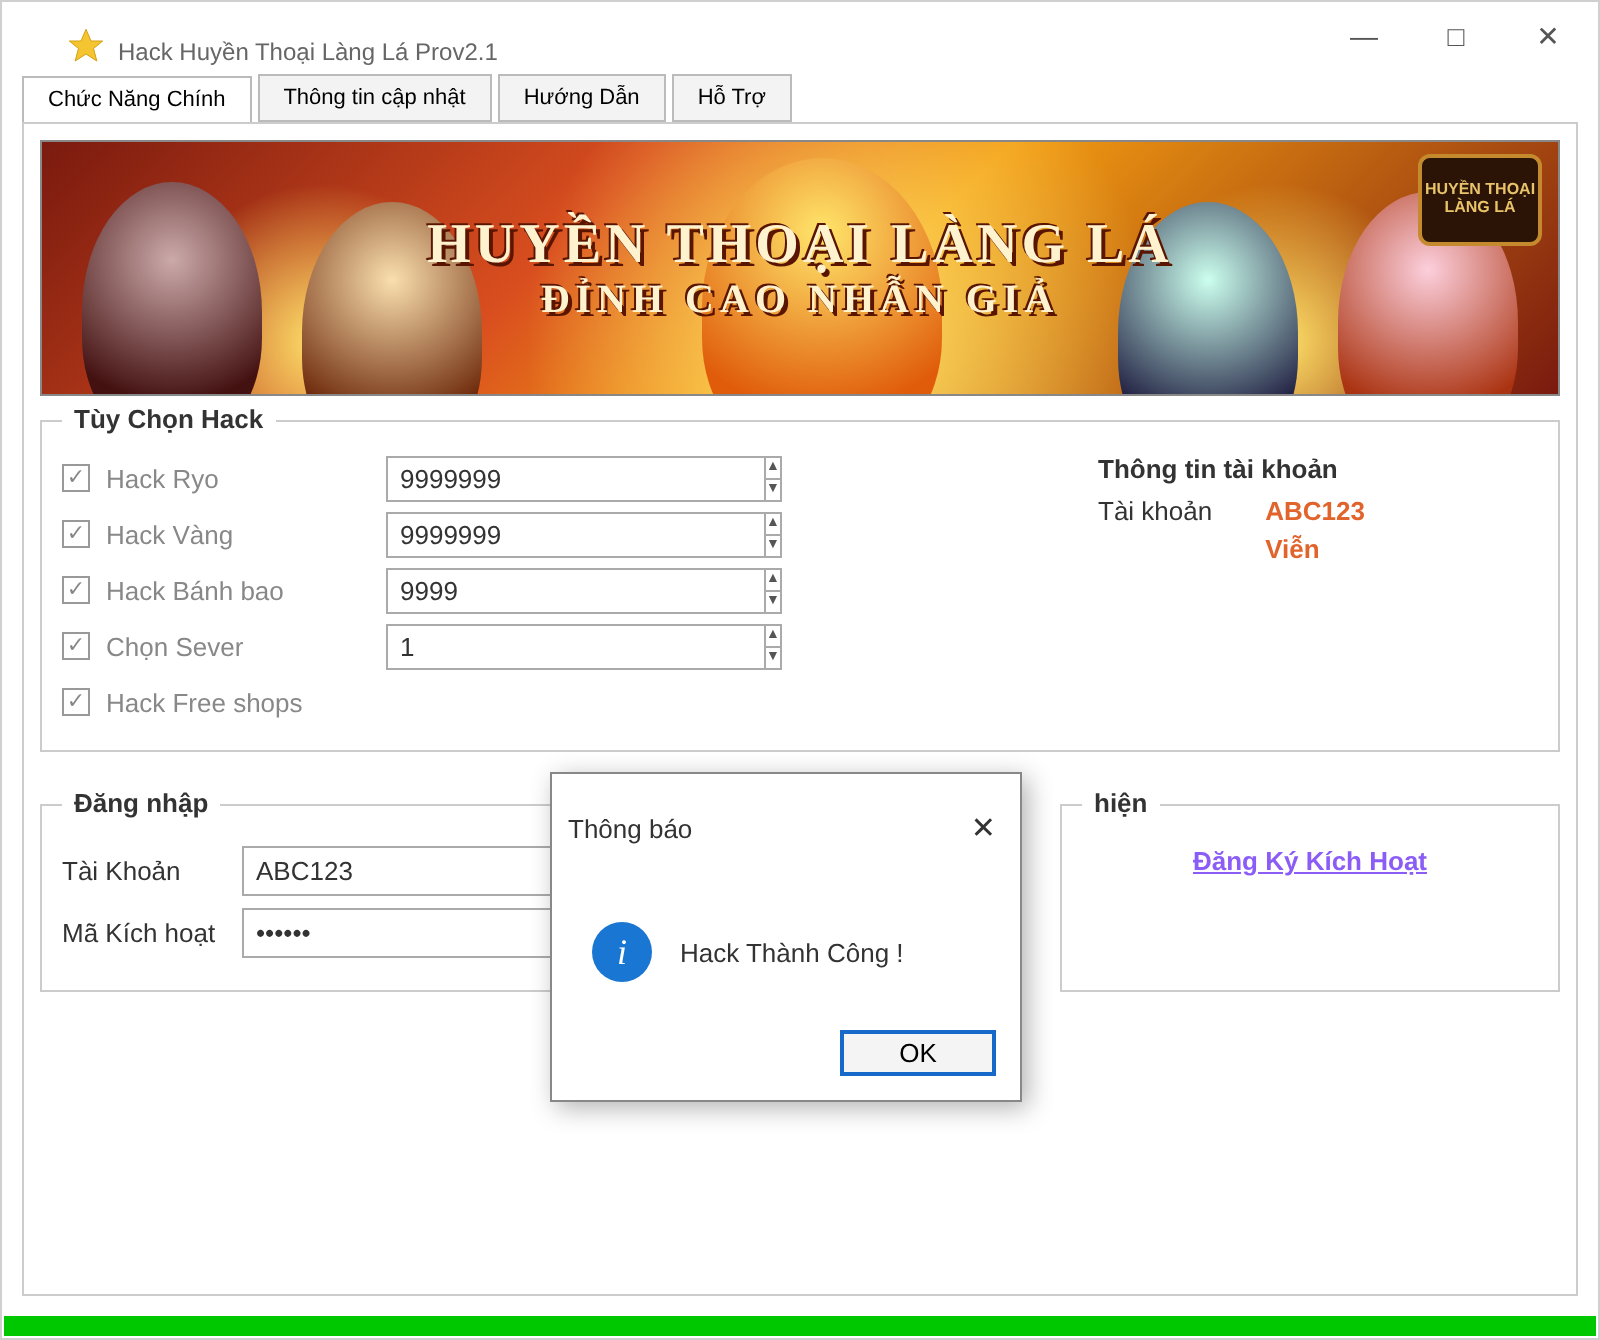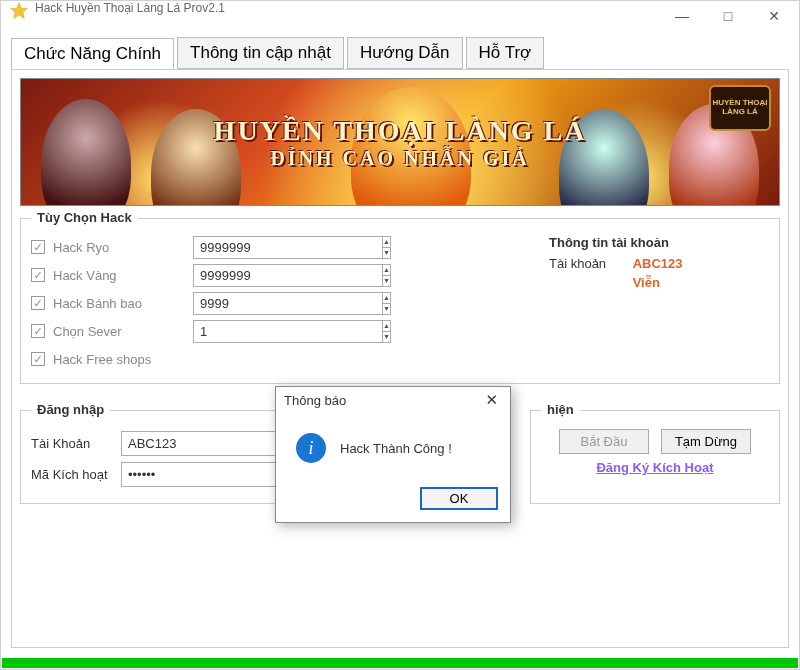--- a/index.html
+++ b/index.html
@@ -1,26 +1,26 @@
 <!DOCTYPE html>
 <html><head>
 <meta charset="utf-8">
 <style>
 * { box-sizing: border-box; margin: 0; padding: 0; font-family: "Segoe UI", Tahoma, sans-serif; }
 body { background: #f0f0f0; width: 800px; height: 670px; overflow: hidden; }
 
 .window { width: 800px; height: 670px; background: #fff; border: 1px solid #d0d0d0; display: flex; flex-direction: column; }
 
-.titlebar { height: 32px; display: flex; align-items: flex-start; padding: 0 2px; background: #fff; }
+.titlebar { height: 32px; display: flex; align-items: flex-end; padding: 0 2px; background: #fff; margin-left: 24px; }
 .titlebar .star { width: 20px; height: 20px; margin: 0 6px; }
 .titlebar .title { font-size: 12px; color: #666; flex: 1; }
 .titlebar .ctrl { width: 46px; height: 30px; display: flex; align-items: center; justify-content: center; color: #555; font-size: 14px; cursor: pointer; }
 
 .tabs { display: flex; gap: 3px; padding: 4px 10px 0 10px; }
-.tab { border: 1px solid #bbb; background: #f3f3f3; padding: 5px 12px; font-size: 17px; cursor: pointer; }
+.tab { border: 1px solid #bbb; background: #f3f3f3; padding: 5px 12px; font-size: 11px; cursor: pointer; }
 .tab.active { background: #fff; border-bottom: 1px solid #fff; position: relative; top: 1px; }
 
 .content { flex: 1; border: 1px solid #ccc; margin: 0 10px 10px 10px; padding: 8px; position: relative; }
 
 .banner { height: 128px; background: linear-gradient(135deg,#7a1a0f 0%,#d94e1f 35%,#f39c12 55%,#7a1a0f 100%); border: 1px solid #888; position: relative; overflow: hidden; display:flex; align-items:center; justify-content:center; flex-direction:column; }
 .banner .flare { position:absolute; border-radius:50%; background: radial-gradient(circle,#ffe36b 0%,rgba(255,190,60,0) 70%); }
 .banner .char { position:absolute; width:90px; height:130px; border-radius:50% 50% 40% 40%; }
 .banner h1 { font-family: Georgia, serif; color:#fff3cf; font-size:28px; letter-spacing:2px; font-weight:bold; text-shadow:2px 2px 0 #5a1500,-1px -1px 0 #5a1500; z-index:2; }
 .banner h2 { font-family: Georgia, serif; color:#fff3cf; font-size:20px; letter-spacing:3px; font-weight:bold; text-shadow:2px 2px 0 #5a1500,-1px -1px 0 #5a1500; z-index:2; }
 .logo-badge { position:absolute; top:6px; right:8px; width:62px; height:46px; background:#2b1405; border:2px solid #c58a2d; border-radius:6px; display:flex; align-items:center; justify-content:center; color:#e8c36a; font-size:8px; text-align:center; font-weight:bold; line-height:1.1; z-index:3;}
@@ -49,21 +49,21 @@
 
 .field-row { display:flex; align-items:center; margin:6px 0; gap:8px; }
 .field-row label { font-size:13px; color:#333; width:82px; }
 .field-row input { border:1px solid #aaa; padding:4px 6px; font-size:13px; flex:1; max-width:160px; color:#333;}
 .btn { border:1px solid #aaa; background:#efefef; padding:4px 12px; font-size:13px; cursor:pointer; min-width:90px; text-align:center; }
 .btn.disabled { color:#999; background:#f0f0f0; cursor:default; }
 .btn.primary { color:#000; }
 .link { color:#8b5cf6; font-weight:bold; text-decoration:underline; font-size:13px; cursor:pointer; text-align:center; margin-top:6px; }
 
 .dialog { position:absolute; left:275px; top:386px; width:236px; background:#fff; border:1px solid #888; box-shadow:3px 3px 12px rgba(0,0,0,.3); z-index:100; }
-.dialog .dtitle { display:flex; align-items:center; justify-content:space-between; padding:4px 8px; font-size:13px; color:#333; }
+.dialog .dtitle { display:flex; align-items:center; justify-content:space-between; padding:18px 8px; font-size:13px; color:#333; }
 .dialog .dclose { font-size:15px; cursor:pointer; color:#333; padding:0 4px;}
 .dialog .dbody { display:flex; align-items:center; gap:14px; padding:20px 16px 24px 20px; font-size:13px; color:#333; }
 .dialog .info-icon { width:30px; height:30px; border-radius:50%; background:#1976d2; color:#fff; display:flex; align-items:center; justify-content:center; font-family:Georgia,serif; font-size:18px; font-style:italic; }
 .dialog .dbtns { display:flex; justify-content:flex-end; padding:0 12px 12px 0; }
 .dialog .dbtns .btn { border:2px solid #1669c9; min-width:78px; padding:2px 10px; background:#f4f4f4; }
 
 .progress { height:10px; background:#00c800; margin:0 1px 1px 1px; }
 </style>
 </head>
 <body>
@@ -186,24 +186,20 @@
         </div>
         <div class="field-row">
           <label>Mã Kích hoạt</label>
           <input type="password" value="••••••" style="">
           <div class="btn disabled">Thoát</div>
         </div>
       </div>
 
       <div class="groupbox exec-box">
         <span class="legend">hiện</span>
-        <div style="display:flex; gap:12px; justify-content:center; margin-top:4px;">
-          <div class="btn disabled">Bắt Đầu</div>
-          <div class="btn primary">Tạm Dừng</div>
-        </div>
         <div class="link">Đăng Ký Kích Hoạt</div>
       </div>
     </div>
 
   </div>
 
   <div class="progress"></div>
 </div>
 
 <div class="dialog">

